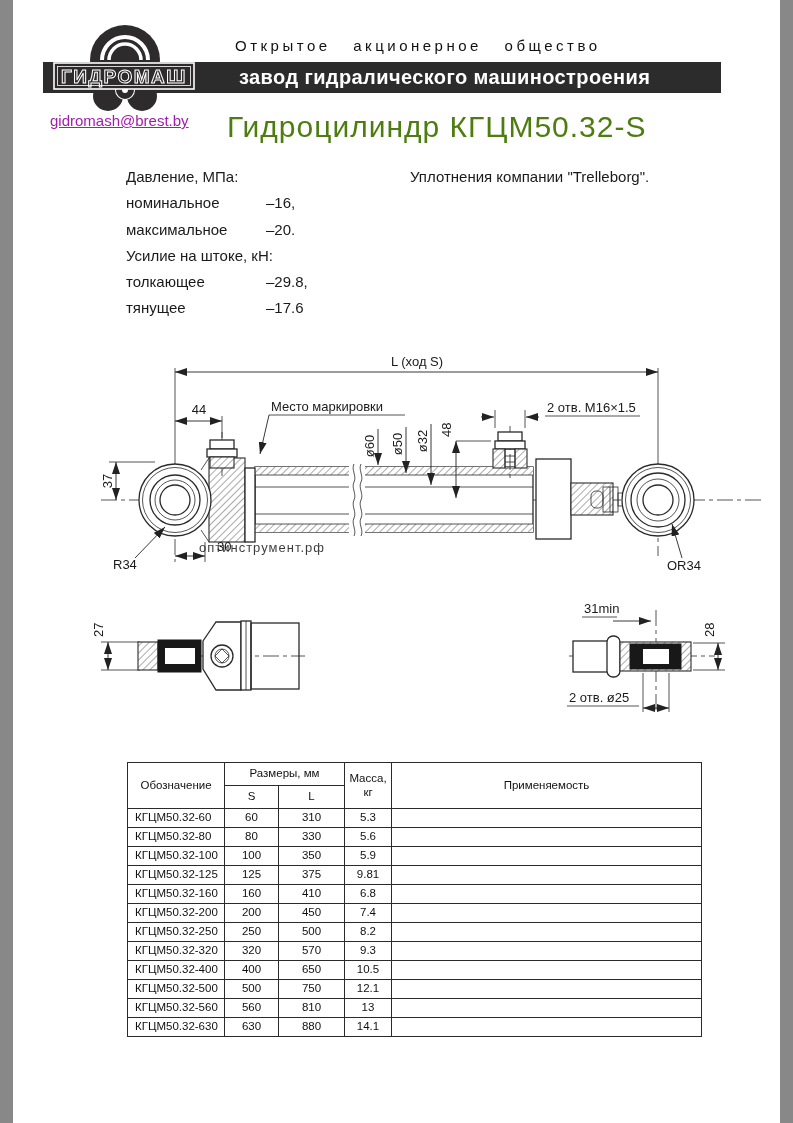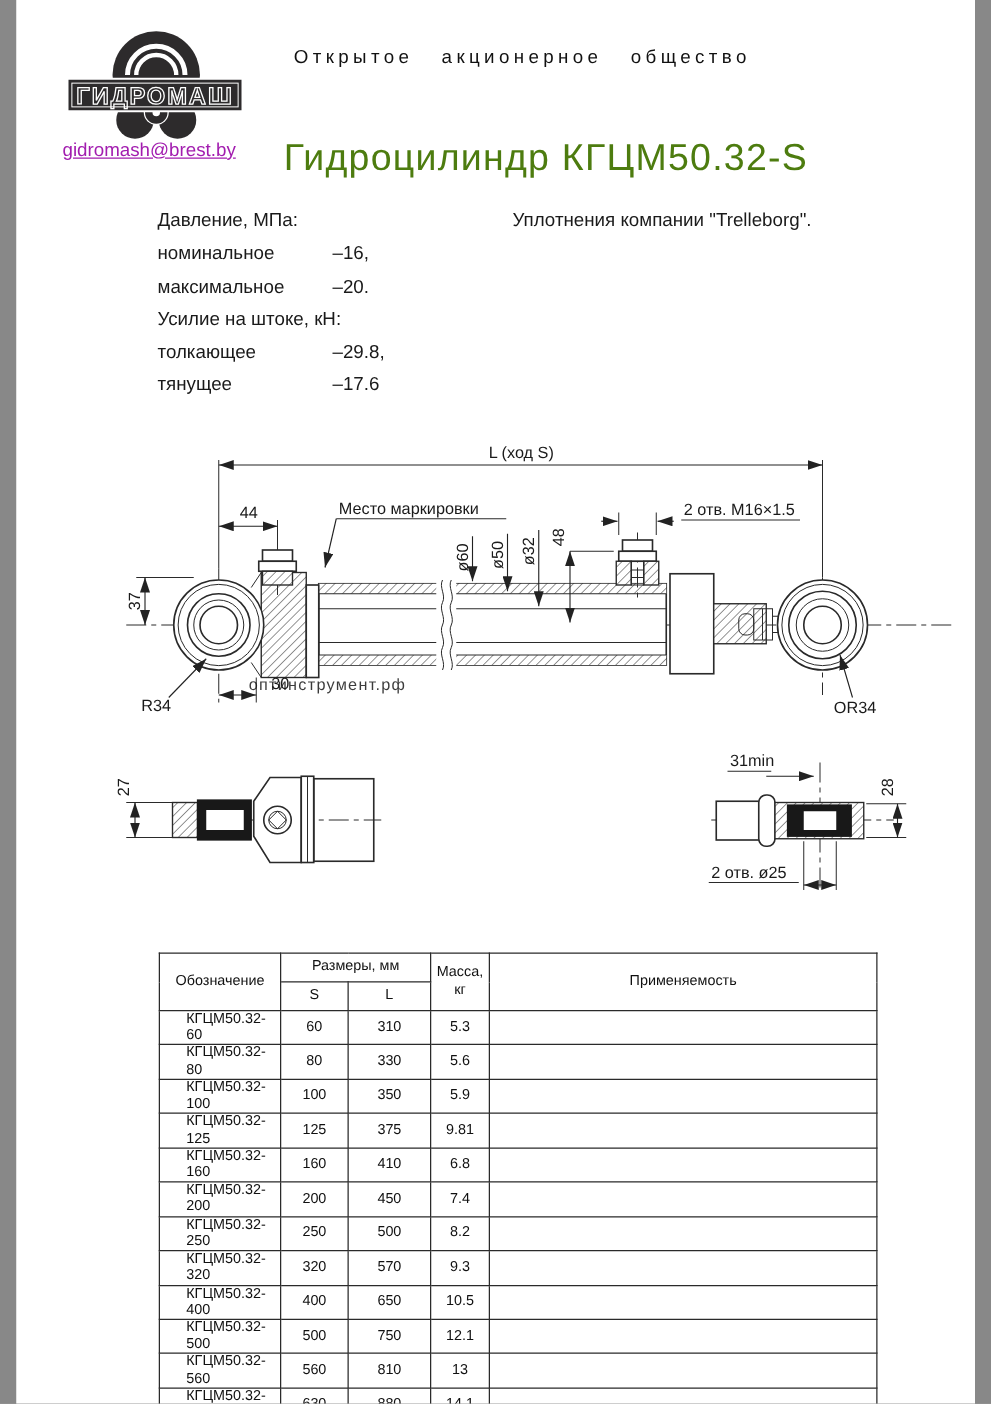--- a/index.html
+++ b/index.html
@@ -37,28 +37,31 @@
   .blackf{fill:#181818;stroke:#181818;}
   .wm{font-size:46px;fill:#b7c5ec;opacity:.85;letter-spacing:1px;}
 
   
   .spec-table{position:absolute;left:114px;top:762px;width:574px;border-collapse:collapse;
        table-layout:fixed;font-size:11.5px;color:#111;border:1.5px solid #2a2a2a;}
   .spec-table th,.spec-table td{border:1px solid #2a2a2a;padding:0;text-align:center;
        font-weight:normal;height:18px;line-height:1.15;overflow:hidden;}
   .spec-table thead th{height:22px;}
   .spec-table th.two-line{white-space:pre-line;}
-  .spec-table tbody td.cell-name{text-align:left;padding-left:21px;}
+  .spec-table tbody td.cell-name{text-align:left;padding-left:7px;}
 </style>
 </head>
 <body>
 
 <div class="page">
 
   <div class="oao">Открытое акционерное общество</div>
+  <div class="banner">
+    <div class="banner-text">завод гидралического машиностроения</div>
+  </div>
 
   <svg class="logo-svg" viewBox="0 0 156 92">
     <g>
       <circle cx="78" cy="36" r="35" fill="#2d2b2c"></circle>
       <rect x="50" y="54" width="56" height="20" fill="#2d2b2c"></rect>
       <circle cx="61" cy="72" r="15" fill="#2d2b2c"></circle>
       <circle cx="95" cy="72" r="15" fill="#2d2b2c"></circle>
       <path d="M55 36 A23 23 0 1 1 101 36" stroke="#fff" stroke-width="4" fill="none"></path>
       <path d="M62 36 A16 16 0 1 1 94 36" stroke="#fff" stroke-width="3.5" fill="none"></path>
       <polygon points="78,76 70,88 86,88" fill="#fff"></polygon>

